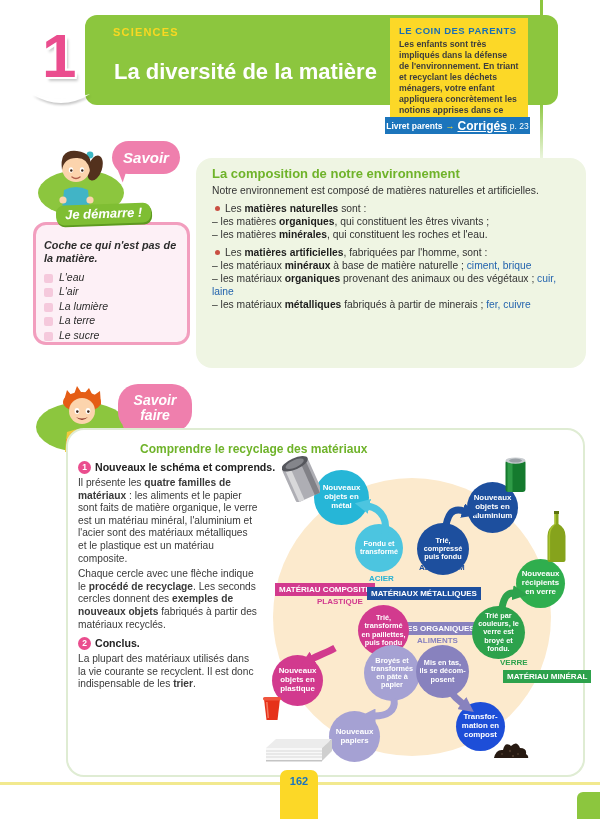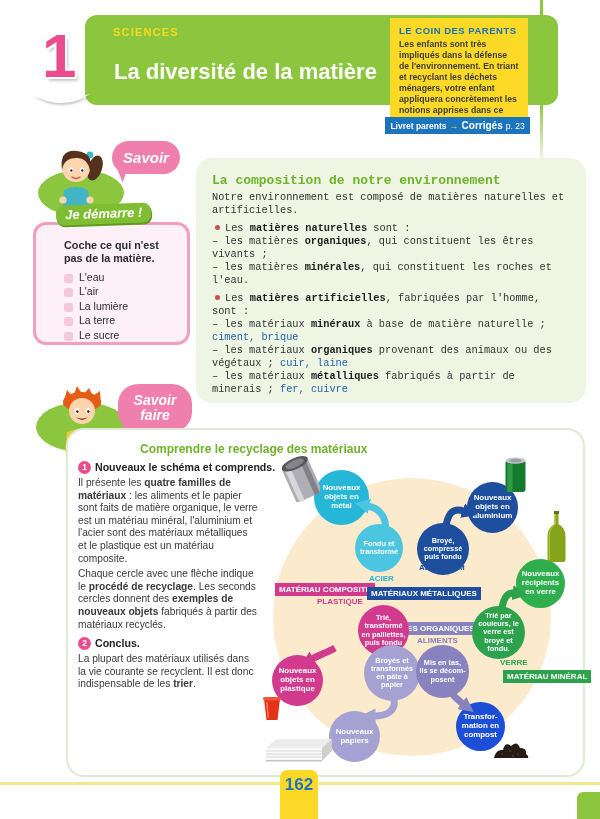--- a/index.html
+++ b/index.html
@@ -16,42 +16,42 @@
   .chapter-smile{position:absolute;left:30px;top:92px;filter:drop-shadow(1px 2px 1px rgba(0,0,0,.22));}
 
   
   .parents{position:absolute;left:390px;top:18px;width:138px;height:99px;background:#fcd827;padding:7px 9px;box-sizing:border-box;}
   .parents-title{font-size:9.5px;font-weight:bold;color:#1a6fb5;letter-spacing:.5px;}
   .parents-body{margin-top:3px;font-size:8.7px;line-height:11px;color:#3d3d3d;font-weight:bold;}
   .parents-bar{position:absolute;left:385px;top:117px;width:145px;height:17px;background:#1c75bc;color:#fff;
       display:flex;align-items:center;justify-content:center;gap:3px;}
   .parents-bar .pfx{font-size:8.5px;font-weight:bold;}
   .parents-bar .arw{font-size:9px;font-weight:bold;color:#fcd827;}
-  .parents-bar .cor{font-size:10px;font-weight:bold;}
+  .parents-bar .cor{font-size:12px;font-weight:bold;text-decoration:underline;}
   .parents-bar .pref{font-size:8.5px;}
 
   
   .m-ellipse{position:absolute;background:#8cc63e;border-radius:50%;}
   .bubble{position:absolute;background:#ef7fad;border-radius:20px;color:#fff;font-weight:bold;font-style:italic;
       display:flex;flex-direction:column;align-items:center;justify-content:center;text-align:center;}
   .bubble .tail{position:absolute;left:2px;bottom:-7px;width:0;height:0;border-top:13px solid #ef7fad;
       border-left:11px solid transparent;transform:rotate(18deg);}
 
   
   .starter-box{position:absolute;left:33px;top:222px;width:157px;height:123px;background:#fdf0f6;
-      border:3px solid #f29ebe;border-radius:13px;box-sizing:border-box;padding:14px 10px 6px 28px;}
+      border:3px solid #f29ebe;border-radius:13px;box-sizing:border-box;padding:14px 10px 6px 8px;font-style:italic;}
   .starter-label{position:absolute;left:56px;top:204px;background:#7fbe33;color:#fff;font-weight:bold;font-style:italic;
       font-size:13px;padding:2px 9px 3px;border-radius:8px;transform:rotate(-2deg);box-shadow:1px 2px 0 #5d9a1f;white-space:nowrap;}
   .starter-q{font-size:10.8px;font-weight:bold;color:#2c2c2c;line-height:12.5px;margin-bottom:4px;}
   .starter-item{display:flex;align-items:flex-end;gap:6px;height:14.6px;font-size:10.5px;color:#2c2c2c;}
   .cbx{width:9px;height:9px;background:#f5c9dc;border-radius:2px;flex:0 0 auto;}
 
   
-  .lesson{position:absolute;left:196px;top:158px;width:390px;height:245px;background:#eff5e3;border-radius:16px;
-      box-sizing:border-box;padding:16px 16px 8px;font-size:10.3px;line-height:13px;color:#333;font-family:Liberation Mono, monospace;}
+  .lesson{position:absolute;left:196px;top:158px;width:390px;height:210px;background:#eff5e3;border-radius:16px;
+      box-sizing:border-box;padding:9px 16px 8px;font-size:10.3px;line-height:13px;color:#333;}
   .lesson h3{margin:0 0 4px;font-size:13px;color:#6fb32a;}
   .lesson b{color:#1d1d1d;}
   .lesson .ex{color:#2464ae;}
   .b-line{margin-top:5px;}
   .dot{display:inline-block;width:5px;height:5px;border-radius:50%;background:#c94f42;margin:0 5px 1px 3px;}
 
   
   .sf-box{position:absolute;left:66px;top:428px;width:519px;height:349px;border:2px solid #dfecd3;border-radius:18px;background:#fff;box-sizing:border-box;}
   .sf-title{position:absolute;left:140px;top:442px;font-size:12px;font-weight:bold;color:#6fb32a;}
   .sf-col{position:absolute;left:78px;top:461px;width:180px;font-size:10.2px;line-height:12.6px;color:#3a3a3a;}
@@ -67,21 +67,21 @@
       text-align:center;box-sizing:border-box;padding:3px;line-height:1.12;}
   .fz-n{font-size:7.9px;} .fz-p{font-size:7.3px;}
   .dg-bar{position:absolute;color:#fff;font-weight:bold;font-size:8px;padding:2px 4px;white-space:nowrap;}
   .dg-txt{position:absolute;font-weight:bold;font-size:8px;white-space:nowrap;}
   .arrows{position:absolute;left:250px;top:450px;}
   .photo{position:absolute;}
 
   
   .foot-line{position:absolute;left:0;top:782px;width:600px;height:3px;background:#f2e98f;}
   .page-tab{position:absolute;left:280px;top:770px;width:38px;height:49px;background:#fcd827;border-radius:7px 7px 0 0;
-      text-align:center;font-size:17px;font-weight:bold;color:#1c75bc;padding-top:5px;box-sizing:border-box;}
+      text-align:center;font-size:11px;font-weight:bold;color:#1c75bc;padding-top:5px;box-sizing:border-box;}
   .corner-green{position:absolute;left:577px;top:792px;width:23px;height:27px;background:#8cc63e;border-radius:6px 0 0 0;}
   .edge-strip{position:absolute;left:540px;top:0;width:3px;height:170px;
       background:linear-gradient(#8cc63e 60%,rgba(140,198,62,0));}
 </style>
 </head>
 <body>
 
 <div class="pg">
 
   <div class="hdr-green">
@@ -210,21 +210,21 @@
   <div class="dg-txt" style="left:419px;top:563px;color:#1d4f9e;">ALUMINIUM</div>
   <div class="dg-bar" style="left:367px;top:587px;background:#1d4f9e;">MATÉRIAUX MÉTALLIQUES</div>
   <div class="dg-bar" style="left:373px;top:622px;background:#8882be;">MATIÈRES ORGANIQUES</div>
   <div class="dg-txt" style="left:377px;top:636px;color:#a5a1d3;">PAPIER</div>
   <div class="dg-txt" style="left:417px;top:636px;color:#8882be;">ALIMENTS</div>
   <div class="dg-txt" style="left:500px;top:658px;color:#2da24c;">VERRE</div>
   <div class="dg-bar" style="left:503px;top:670px;background:#2da24c;">MATÉRIAU MINÉRAL</div>
 
   <div class="circ fz-n" style="left:314px;top:470px;width:55px;height:55px;background:#26b6d7;">Nouveaux objets en métal</div>
   <div class="circ fz-p" style="left:355px;top:524px;width:48px;height:48px;background:#4cc5e0;">Fondu et transformé</div>
-  <div class="circ fz-p" style="left:417px;top:523px;width:52px;height:52px;background:#1d4f9e;">Broyé, compressé puis fondu</div>
+  <div class="circ fz-p" style="left:417px;top:523px;width:52px;height:52px;background:#1d4f9e;">Trié, compressé puis fondu</div>
   <div class="circ fz-n" style="left:467px;top:482px;width:51px;height:51px;background:#1d4f9e;">Nouveaux objets en aluminium</div>
   <div class="circ fz-p" style="left:472px;top:606px;width:53px;height:53px;background:#2da24c;">Trié par couleurs, le verre est broyé et fondu.</div>
   <div class="circ fz-n" style="left:516px;top:559px;width:49px;height:49px;background:#2fae4e;">Nouveaux récipients en verre</div>
   <div class="circ fz-p" style="left:317px;top:605px;width:51px;height:51px;background:#d23a8e;margin-left:41px;">Trié, transformé en paillettes, puis fondu</div>
   <div class="circ fz-n" style="left:272px;top:655px;width:51px;height:51px;background:#d23a8e;">Nouveaux objets en plastique</div>
   <div class="circ fz-p" style="left:364px;top:645px;width:56px;height:56px;background:#a5a1d3;">Broyés et transformés en pâte à papier</div>
   <div class="circ fz-n" style="left:329px;top:711px;width:51px;height:51px;background:#a5a1d3;">Nouveaux papiers</div>
   <div class="circ fz-p" style="left:416px;top:645px;width:53px;height:53px;background:#8882be;">Mis en tas, ils se décom-posent</div>
   <div class="circ fz-n" style="left:456px;top:702px;width:49px;height:49px;background:#1d4ed8;">Transfor-mation en compost</div>
 

